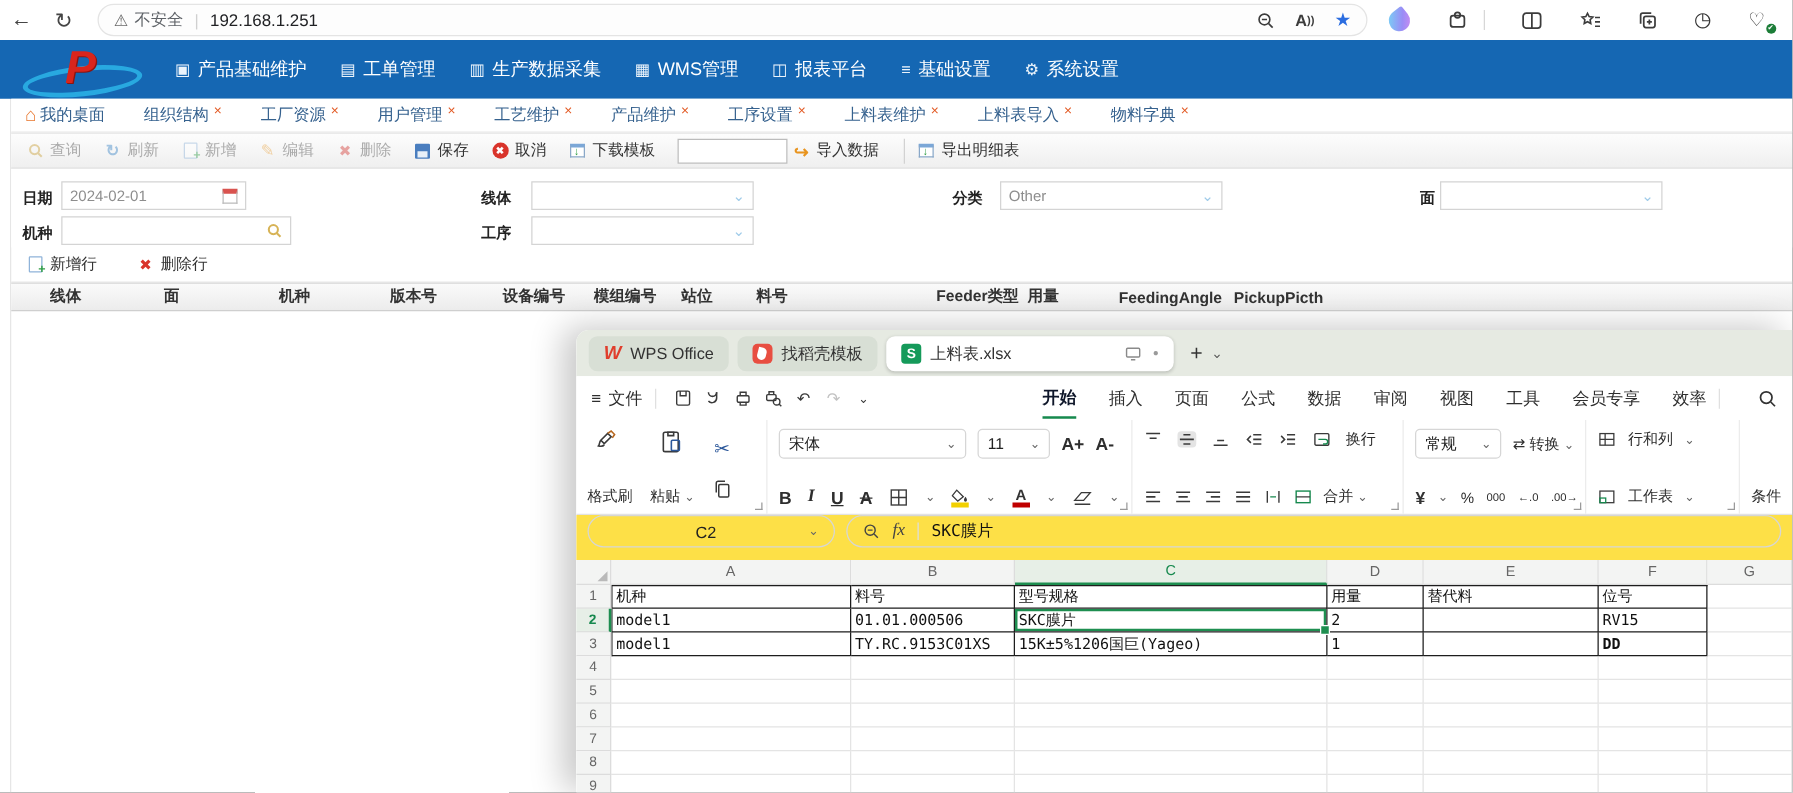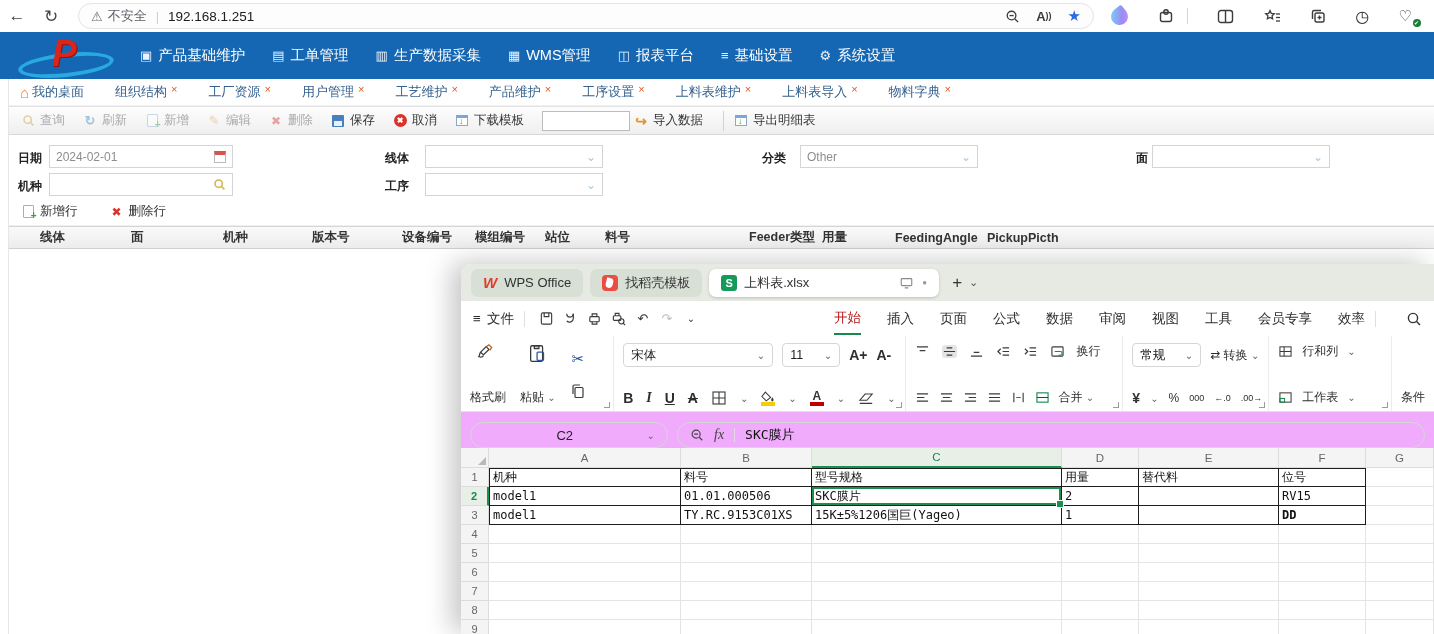--- a/index.html
+++ b/index.html
@@ -105,21 +105,21 @@
   .wplus{font-size:17px;color:#333;margin-left:6px;cursor:pointer}
   .wchev{font-size:11px;color:#555;cursor:pointer}
 
   .wmenu{height:35px;display:flex;align-items:center;padding:0 12px;color:#2e2e2e;background:#fff}
   .wfile{display:flex;align-items:center;gap:6px;font-size:13.5px;cursor:pointer}
   .qdiv{width:1px;height:16px;background:#e0e0e0;margin:0 10px}
   .qico{display:inline-flex;align-items:center;justify-content:center;width:24px;color:#3a3a3a;cursor:pointer}
   .qico.gray{color:#c2c2c2}
   .wmtabs{margin-left:auto;display:flex;align-items:center;gap:26px;font-size:13.5px}
   .wmtab{cursor:pointer;padding:6px 0;white-space:nowrap}
-  .wmtab.act{color:#b91c1c;font-weight:normal;border-bottom:2.5px solid #16894e}
+  .wmtab.act{color:#0f172a;font-weight:bold;border-bottom:2.5px solid #16894e}
   .wsearch{margin-left:20px;display:flex;align-items:center}
 
   .wrib{height:76px;border-bottom:1px solid #e2e2e2;display:flex;background:#fff}
   .wg{position:relative;border-right:1px solid #ececec;padding:7px 9px 5px;display:flex;flex-direction:column;justify-content:space-between}
   .gcorner{position:absolute;right:3px;bottom:3px;width:6px;height:6px;border-right:1.5px solid #9a9a9a;border-bottom:1.5px solid #9a9a9a}
   .rrow{display:flex;align-items:center;gap:9px}
   .rlbl{font-size:12px;color:#2e2e2e;white-space:nowrap}
   .rchev{font-size:10px;color:#666}
   .colstack{display:flex;flex-direction:column;align-items:center;justify-content:space-between}
   .fontsel,.sizesel,.numsel{height:24px;border:1px solid #d6d6d6;border-radius:4px;display:flex;align-items:center;
@@ -132,21 +132,21 @@
   .fmt.s{text-decoration:line-through}
   .cbar{display:inline-flex;flex-direction:column;align-items:center;line-height:11px}
   .cbar b{font-size:12px;font-weight:bold}
   .ybar{width:14px;height:4px;background:#f2d000}
   .rbar{width:14px;height:4px;background:#c00000}
   .ali{display:inline-flex}
   .ali.sel{background:#e4e4e4;border-radius:3px}
   .numtxt{font-size:12px;color:#2e2e2e;white-space:nowrap}
   .cny{font-size:14px;font-weight:bold}
 
-  .wfx{height:36px;display:flex;align-items:flex-end;gap:9px;padding:0 9px;background:#f0abfc}
+  .wfx{height:36px;display:flex;align-items:flex-start;gap:9px;padding:0 9px;background:#fde047}
   .namebox{width:198px;height:26px;border:1px solid #d6d6d6;border-radius:13px;display:flex;align-items:center;
     padding:0 12px;font-size:13px;color:#222}
   .namebox span:first-child{flex:1;text-align:center}
   .fxbar{flex:1;height:26px;border:1px solid #d6d6d6;border-radius:13px;display:flex;align-items:center;gap:10px;padding:0 12px}
   .fxi{font-family:"Liberation Serif",serif;font-style:italic;font-size:14px;color:#444}
   .fxdiv{width:1px;height:14px;background:#ddd}
   .fxval{font:13px "DejaVu Sans Mono",monospace;color:#111}
 
   .wsheet{background:#fff}
   .srow{display:flex;height:19px}
@@ -375,21 +375,21 @@
           <span class="ic-dl">
             <i>↓</i>
           </span>
         </span>
       <span>导出明细表</span>
       </span>
   </div>
 
   <div class="mform">
     <span class="flabel" style="left:9px;top:15px">日期</span>
-    <div class="fbox gray" style="left:40px;top:10px;width:184px">
+    <div class="fbox gray" style="left:40px;top:10px;width:148px">
       <span>2024-02-01</span>
       <span class="calic"></span>
     </div>
     <span class="flabel" style="left:376px;top:15px">线体</span>
     <div class="fbox" style="left:416px;top:10px;width:178px">
       <span class="chev">⌄</span>
       </div>
     <span class="flabel" style="left:753px;top:15px">分类</span>
     <div class="fbox gray" style="left:791px;top:10px;width:178px">
       <span>Other</span>

